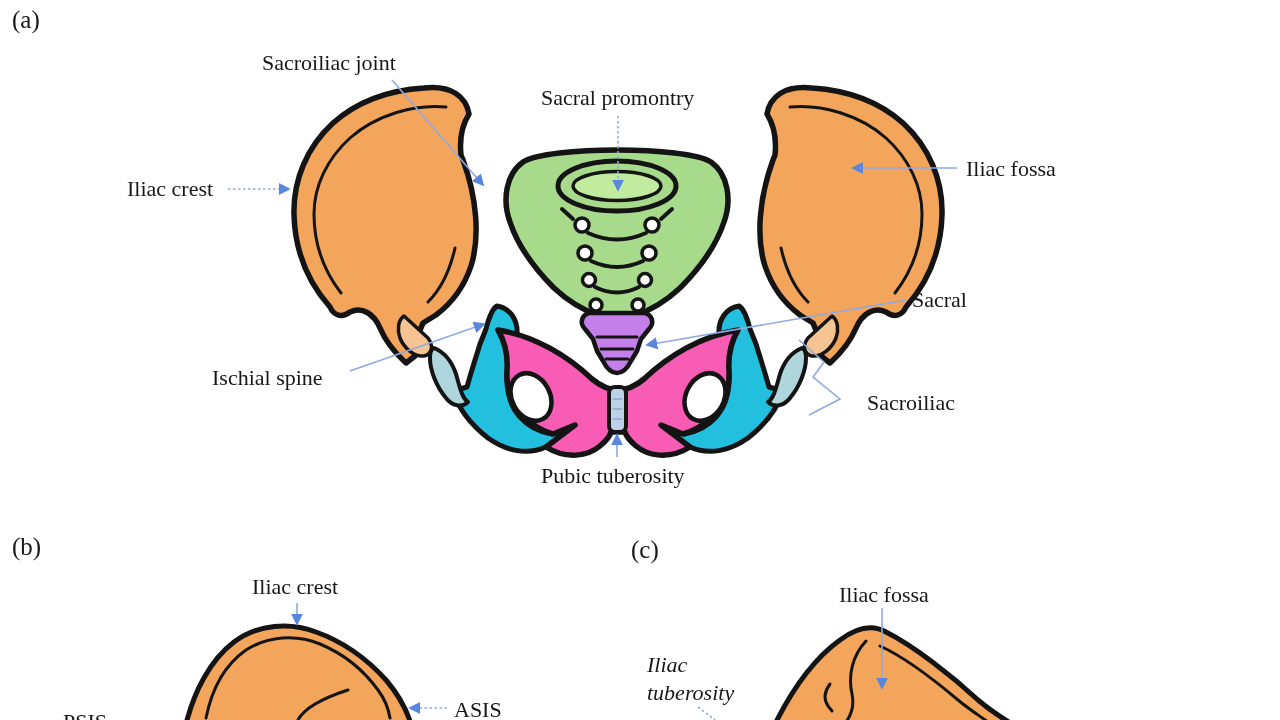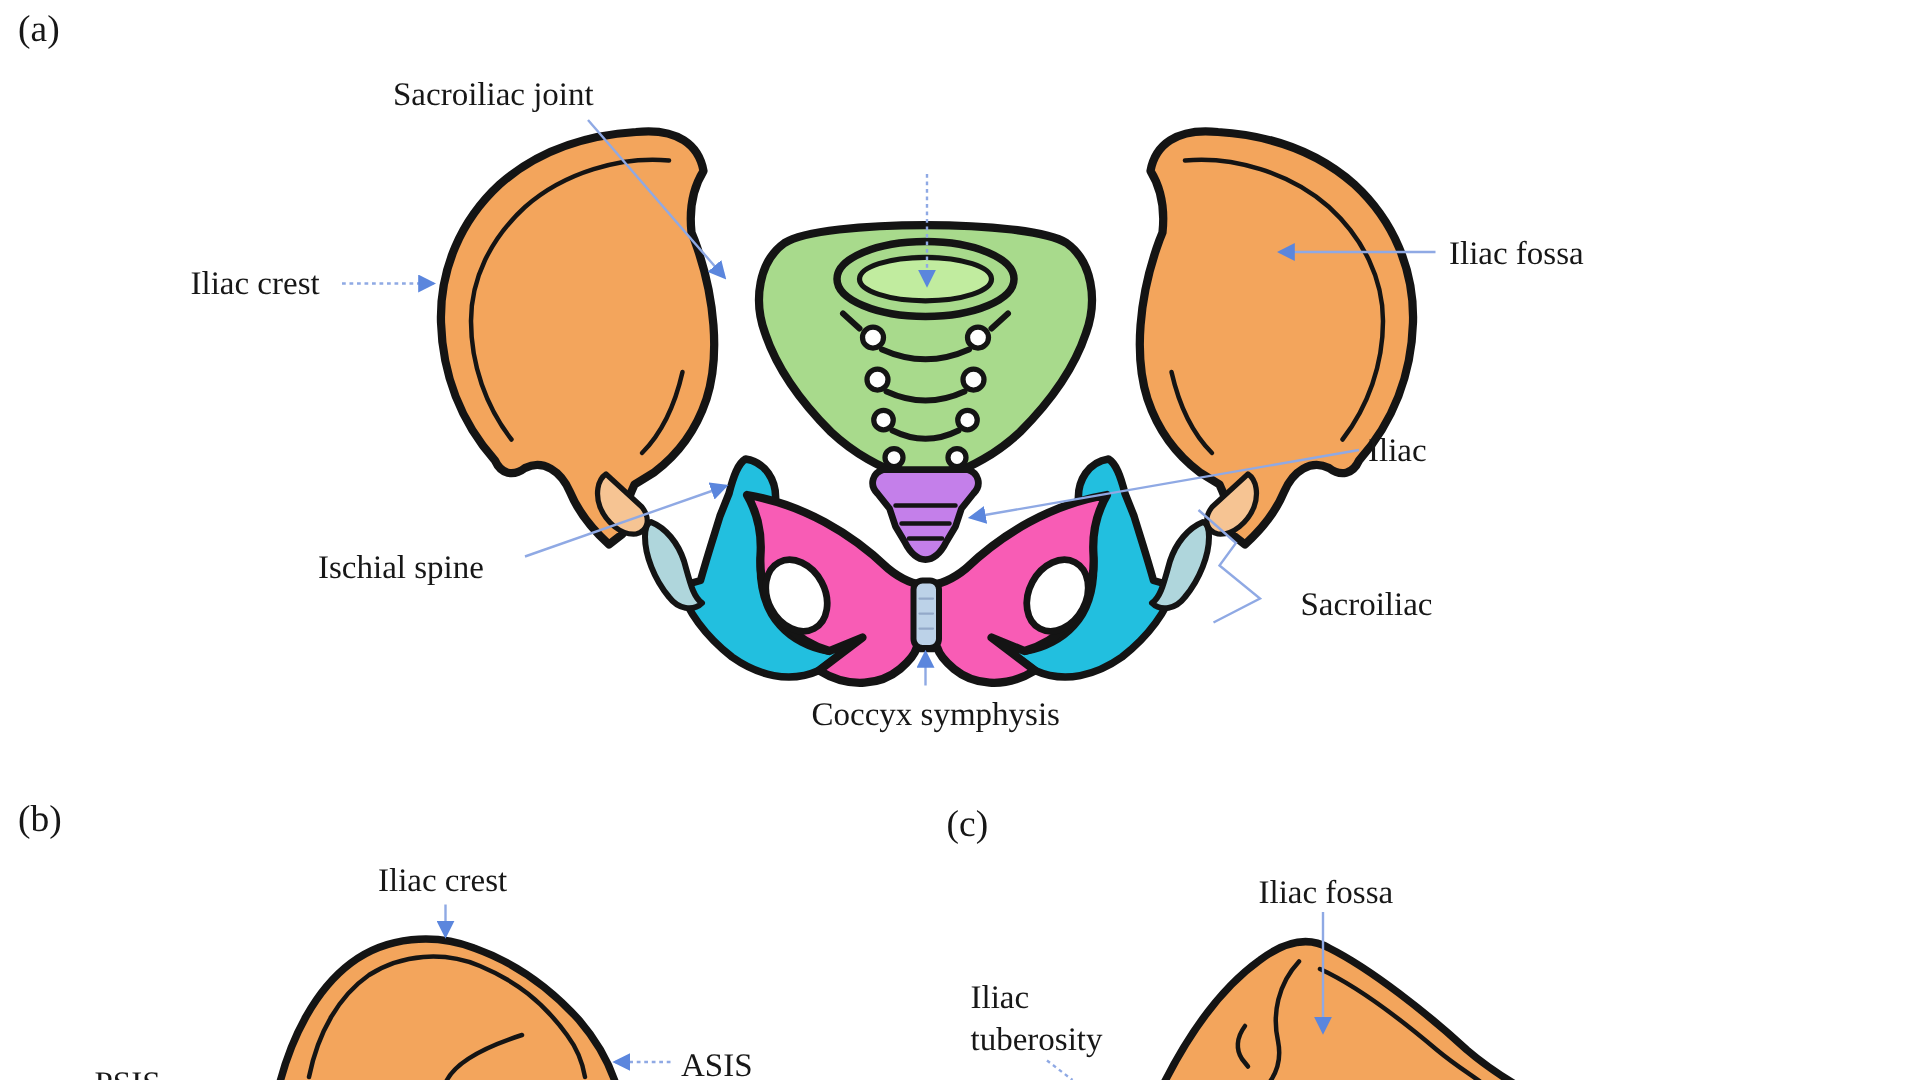--- a/index.html
+++ b/index.html
@@ -3,21 +3,21 @@
 <meta charset="utf-8">
 <style>
   html,body{margin:0;padding:0;background:#ffffff;}
   body{width:1280px;height:720px;overflow:hidden;
        font-family:"Liberation Serif","DejaVu Serif",serif;}
   .canvas{position:relative;width:1280px;height:720px;background:#fff;}
   svg.art{position:absolute;left:0;top:0;}
   .lbl{position:absolute;color:#171717;font-size:22px;line-height:1.25;
        white-space:nowrap;}
   .marker{font-size:25px;}
-  .wrap{white-space:normal;}
+  .wrap{white-space:normal;font-style:italic;}
   path,ellipse,circle,rect,polyline{vector-effect:none;}
 </style>
 </head>
 <body>
 
 <div class="canvas">
 
   <svg class="art" width="1280" height="720" viewBox="0 0 1280 720">
     <defs>
       <marker id="ah" viewBox="0 0 10 10" refX="8.5" refY="5" markerWidth="7.5" markerHeight="7.5" orient="auto-start-reverse">
@@ -145,32 +145,33 @@
       <path marker-end="url(#ah)" stroke-dasharray="2.5,2.5" d="M 447,708 L 410,708"></path>
       <path marker-end="url(#ah)" d="M 882,608 L 882,688"></path>
       <path stroke-dasharray="2.5,2.5" d="M 698,707 L 715,720"></path>
     </g>
   </svg>
 
   <div class="lbl marker" style="left:12px;top:4px">(a)</div>
 
   <div class="lbl" style="left:262px;top:49px">Sacroiliac joint</div>
 
+  <div class="lbl" style="left:541px;top:84px">Sacral promontry</div>
 
   <div class="lbl" style="left:127px;top:175px">Iliac crest</div>
 
   <div class="lbl" style="left:966px;top:155px">Iliac fossa</div>
 
-  <div class="lbl" style="left:912px;top:286px">Iliac</div>
+  <div class="lbl" style="left:912px;top:286px">Sacral</div>
 
   <div class="lbl" style="left:212px;top:364px">Ischial spine</div>
 
   <div class="lbl" style="left:867px;top:389px">Sacroiliac</div>
 
-  <div class="lbl" style="left:541px;top:462px">Coccyx symphysis</div>
+  <div class="lbl" style="left:541px;top:462px">Pubic tuberosity</div>
 
   <div class="lbl marker" style="left:12px;top:531px">(b)</div>
 
   <div class="lbl" style="left:252px;top:573px">Iliac crest</div>
 
   <div class="lbl" style="left:63px;top:708px">PSIS</div>
 
   <div class="lbl" style="left:454px;top:696px">ASIS</div>
 
   <div class="lbl marker" style="left:631px;top:534px">(c)</div>

